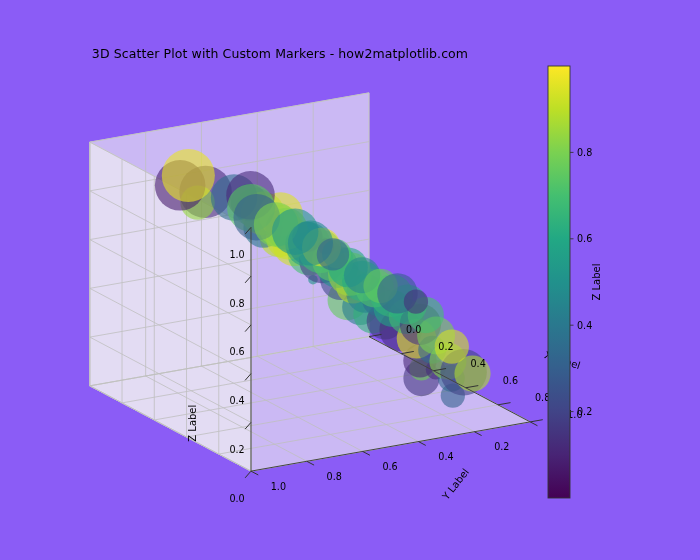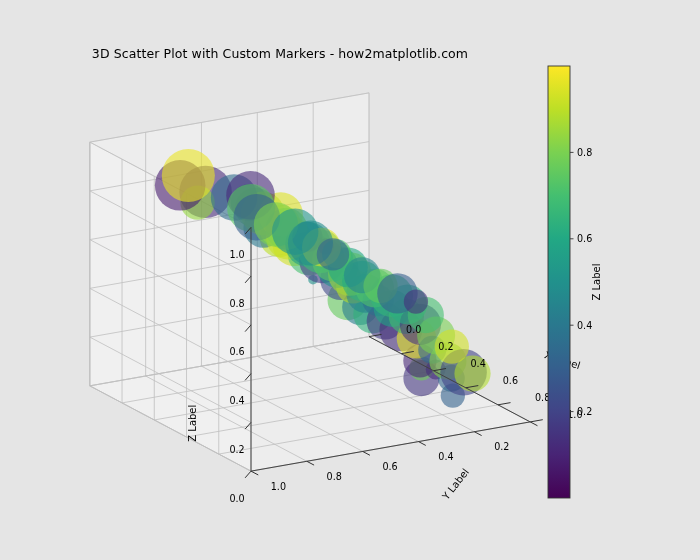--- a/index.html
+++ b/index.html
@@ -4,21 +4,21 @@
 <style>
   html, body {
     margin: 0;
     padding: 0;
     background: #ffffff;
   }
   #figure {
     position: relative;
     width: 700px;
     height: 560px;
-    background: #e5e5e5;
+    background: #8b5cf6;
     overflow: hidden;
     font-family: "DejaVu Sans", sans-serif;
   }
   #plot-title {
     position: absolute;
     left: 0;
     top: 46px;
     width: 560px;
     text-align: center;
     font-size: 12.5px;

